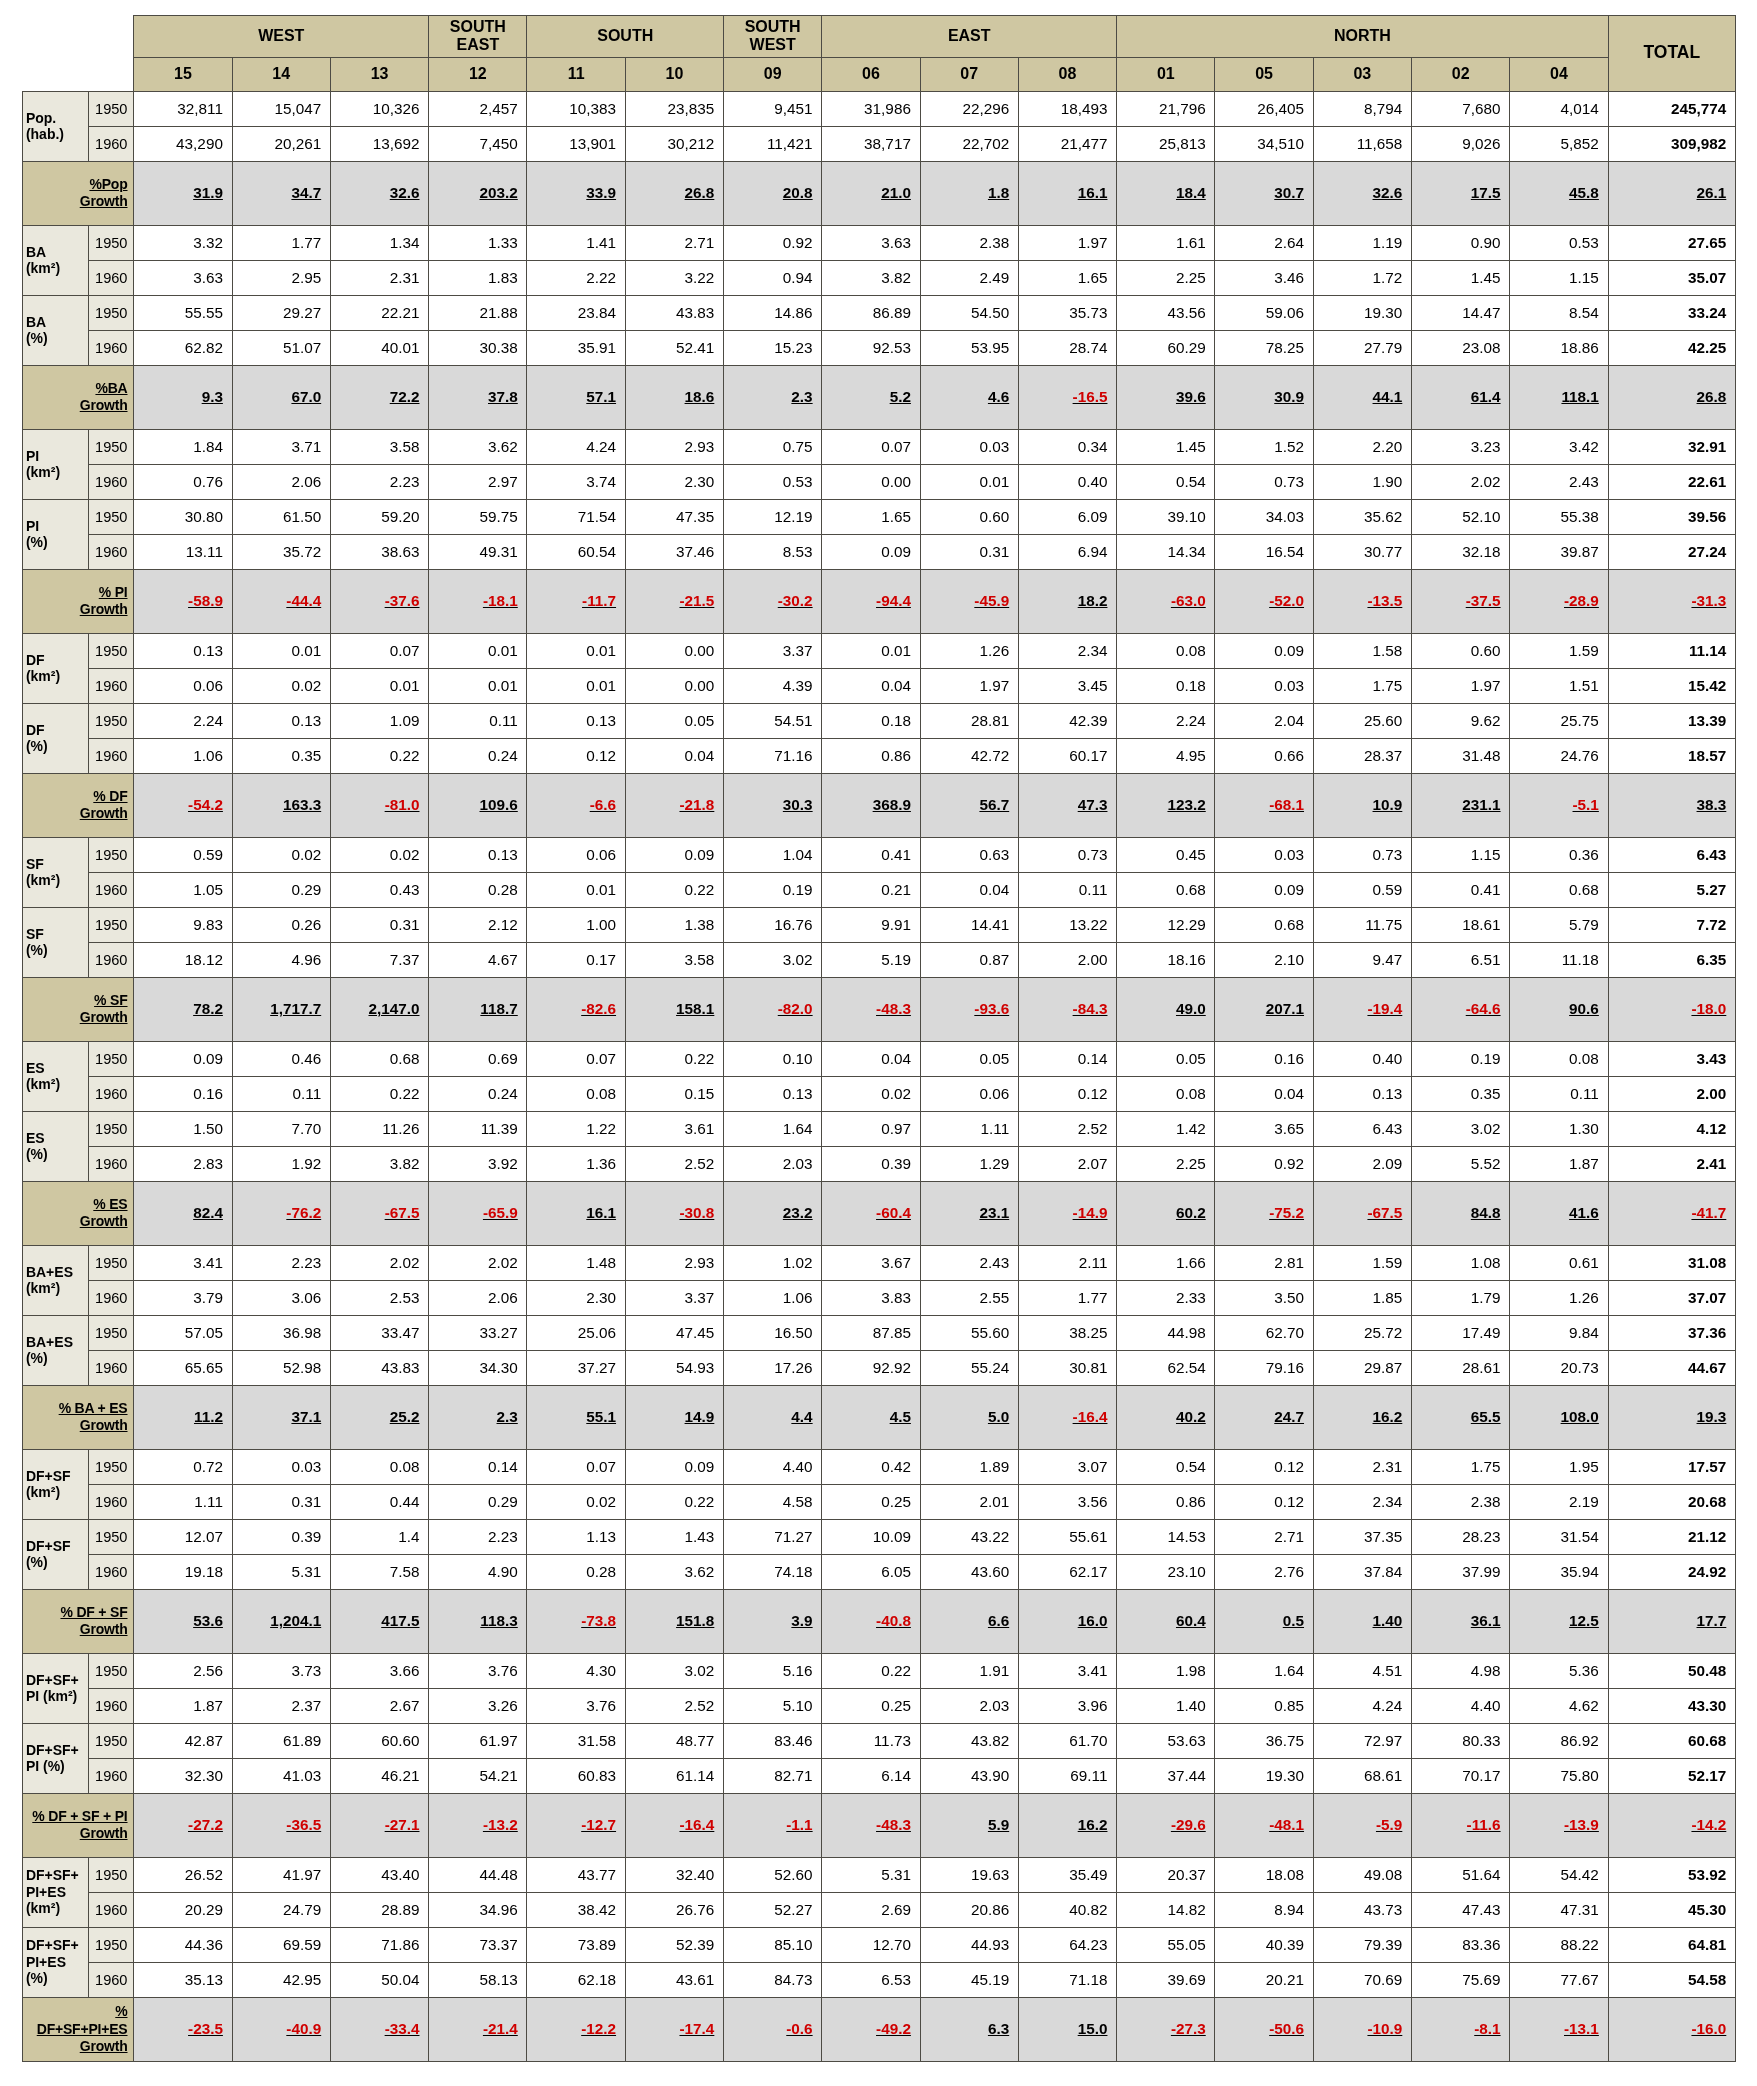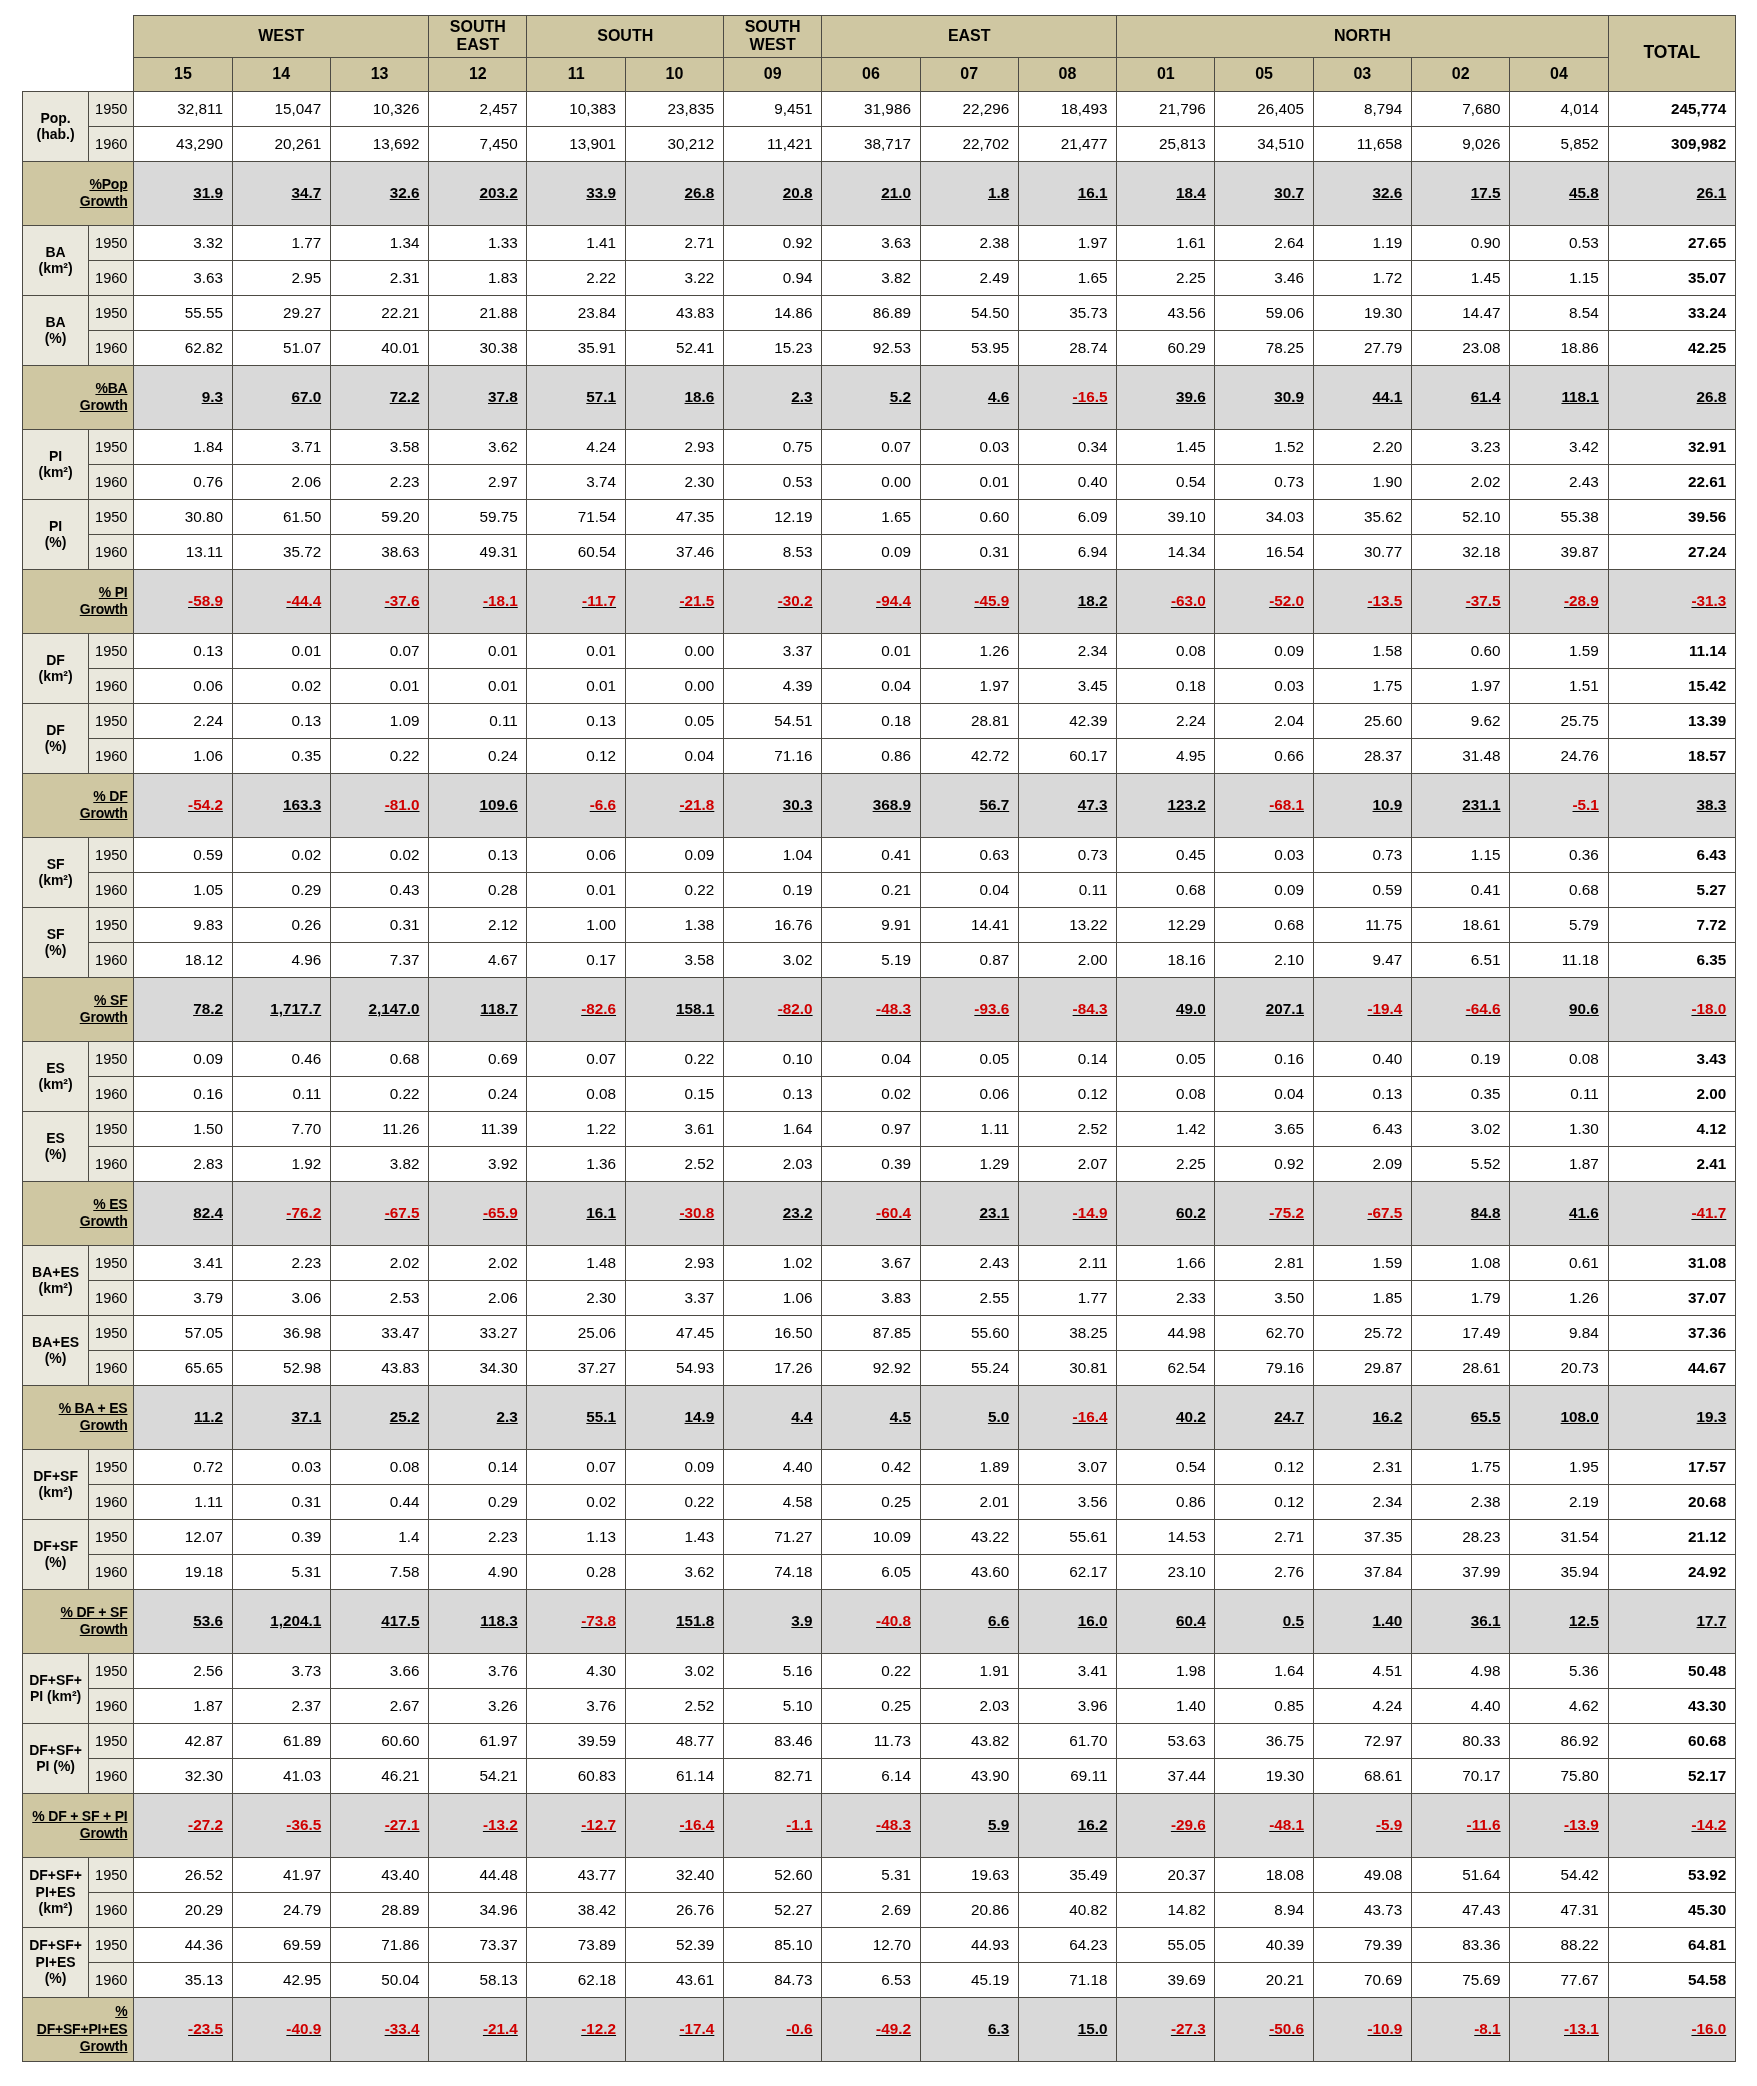--- a/index.html
+++ b/index.html
@@ -44,21 +44,21 @@
     height: 34px;
   }
 
   tr.data-row { height: 35px; }
   tr.growth-row { height: 64px; text-decoration: underline; }
 
   td.rowlabel {
     background: #eae8dd;
     font-weight: bold;
     font-size: 14px;
-    text-align: center;
+    text-align: left;
     white-space: pre;
     line-height: 1.18;
   }
   td.year {
     background: #eae8dd;
     font-weight: normal;
     font-size: 14.6px;
     text-align: center;
   }
   td.num {
@@ -942,21 +942,21 @@
           <td class="num totalcol">43.30</td>
         </tr>
         <tr class="data-row">
           <td class="rowlabel" rowspan="2">DF+SF+
 PI (%)</td>
           <td class="year">1950</td>
           <td class="num">42.87</td>
           <td class="num">61.89</td>
           <td class="num">60.60</td>
           <td class="num">61.97</td>
-          <td class="num">39.59</td>
+          <td class="num">31.58</td>
           <td class="num">48.77</td>
           <td class="num">83.46</td>
           <td class="num">11.73</td>
           <td class="num">43.82</td>
           <td class="num">61.70</td>
           <td class="num">53.63</td>
           <td class="num">36.75</td>
           <td class="num">72.97</td>
           <td class="num">80.33</td>
           <td class="num">86.92</td>

